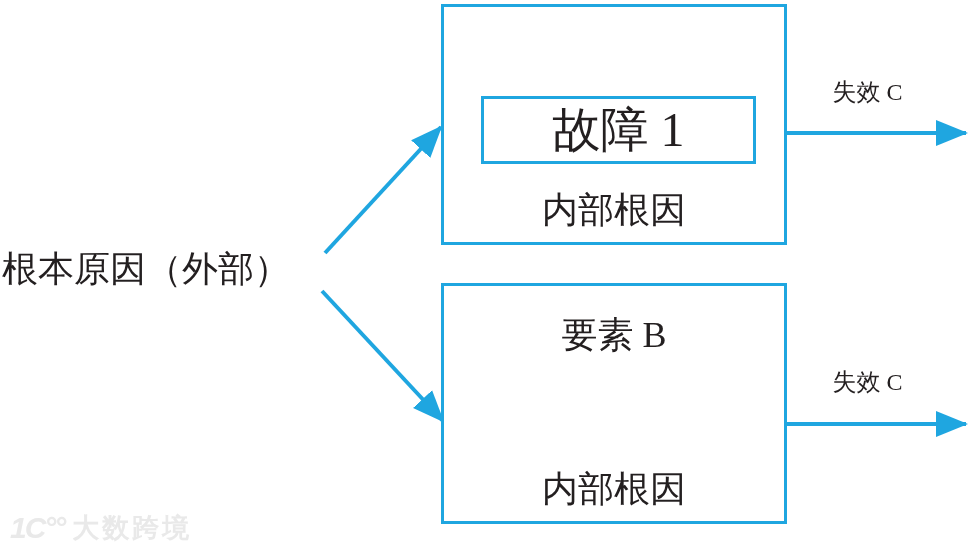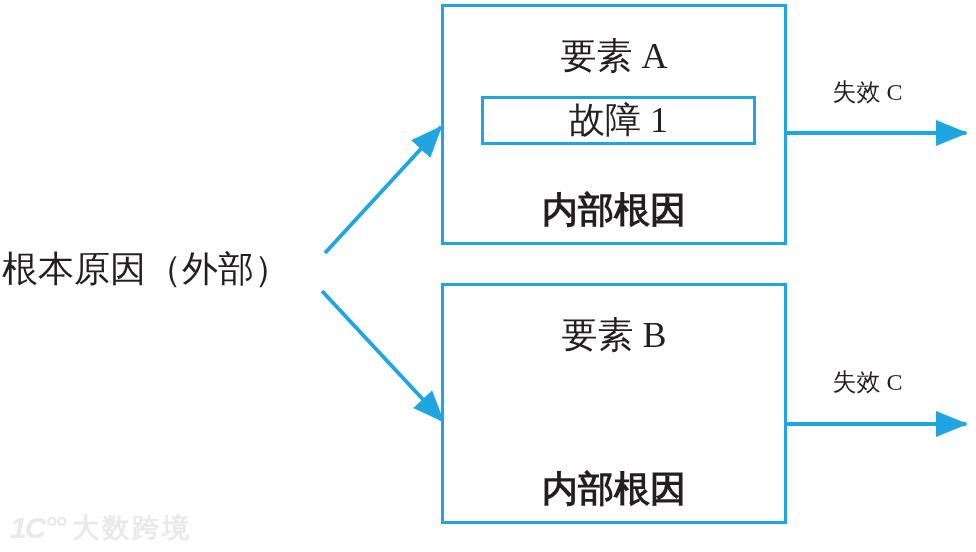--- a/index.html
+++ b/index.html
@@ -30,28 +30,28 @@
   }
   .outer-box.top{top:4px;}
   .outer-box.bottom{top:283px;}
   .box-title,.box-footer{
     position:absolute;left:0;width:100%;
     text-align:center;
     font-size:36px;line-height:44px;
     white-space:nowrap;
   }
   .box-title{top:27px;}
-  .box-footer{top:181px;font-weight:bold;}
+  .box-footer{top:181px;}
   .inner-box{
     position:absolute;left:37px;top:89px;
-    width:275px;height:49px;
+    width:275px;height:68px;
     border:3px solid var(--accent,#1fa6e0);
     box-sizing:border-box;
     display:flex;align-items:center;justify-content:center;
-    font-size:36px;
+    font-size:48px;
     background:#ffffff;
   }
   .failure-label{
     position:absolute;left:790px;width:155px;
     text-align:center;
     font-size:24px;line-height:40px;
     white-space:nowrap;
   }
   .failure-label.top{top:72px;}
   .failure-label.bottom{top:362px;}
@@ -79,21 +79,20 @@
     </defs>
     <line x1="325" y1="253" x2="441" y2="127" stroke="#1fa6e0" stroke-width="4" marker-end="url(#ah)"></line>
     <line x1="322" y1="291" x2="443" y2="421" stroke="#1fa6e0" stroke-width="4" marker-end="url(#ah)"></line>
     <line x1="754" y1="133" x2="966" y2="133" stroke="#1fa6e0" stroke-width="4" marker-end="url(#ah)"></line>
     <line x1="754" y1="424" x2="966" y2="424" stroke="#1fa6e0" stroke-width="4" marker-end="url(#ah)"></line>
   </svg>
 
   <div class="label root-label">根本原因（外部）</div>
 
   <div class="outer-box top">
-    <div class="box-title">要素 A</div>
     <div class="inner-box">
       <span>故障 1</span>
     </div>
     <div class="box-footer">内部根因</div>
   </div>
 
   <div class="outer-box bottom">
     <div class="box-title">要素 B</div>
     <div class="box-footer">内部根因</div>
   </div>

